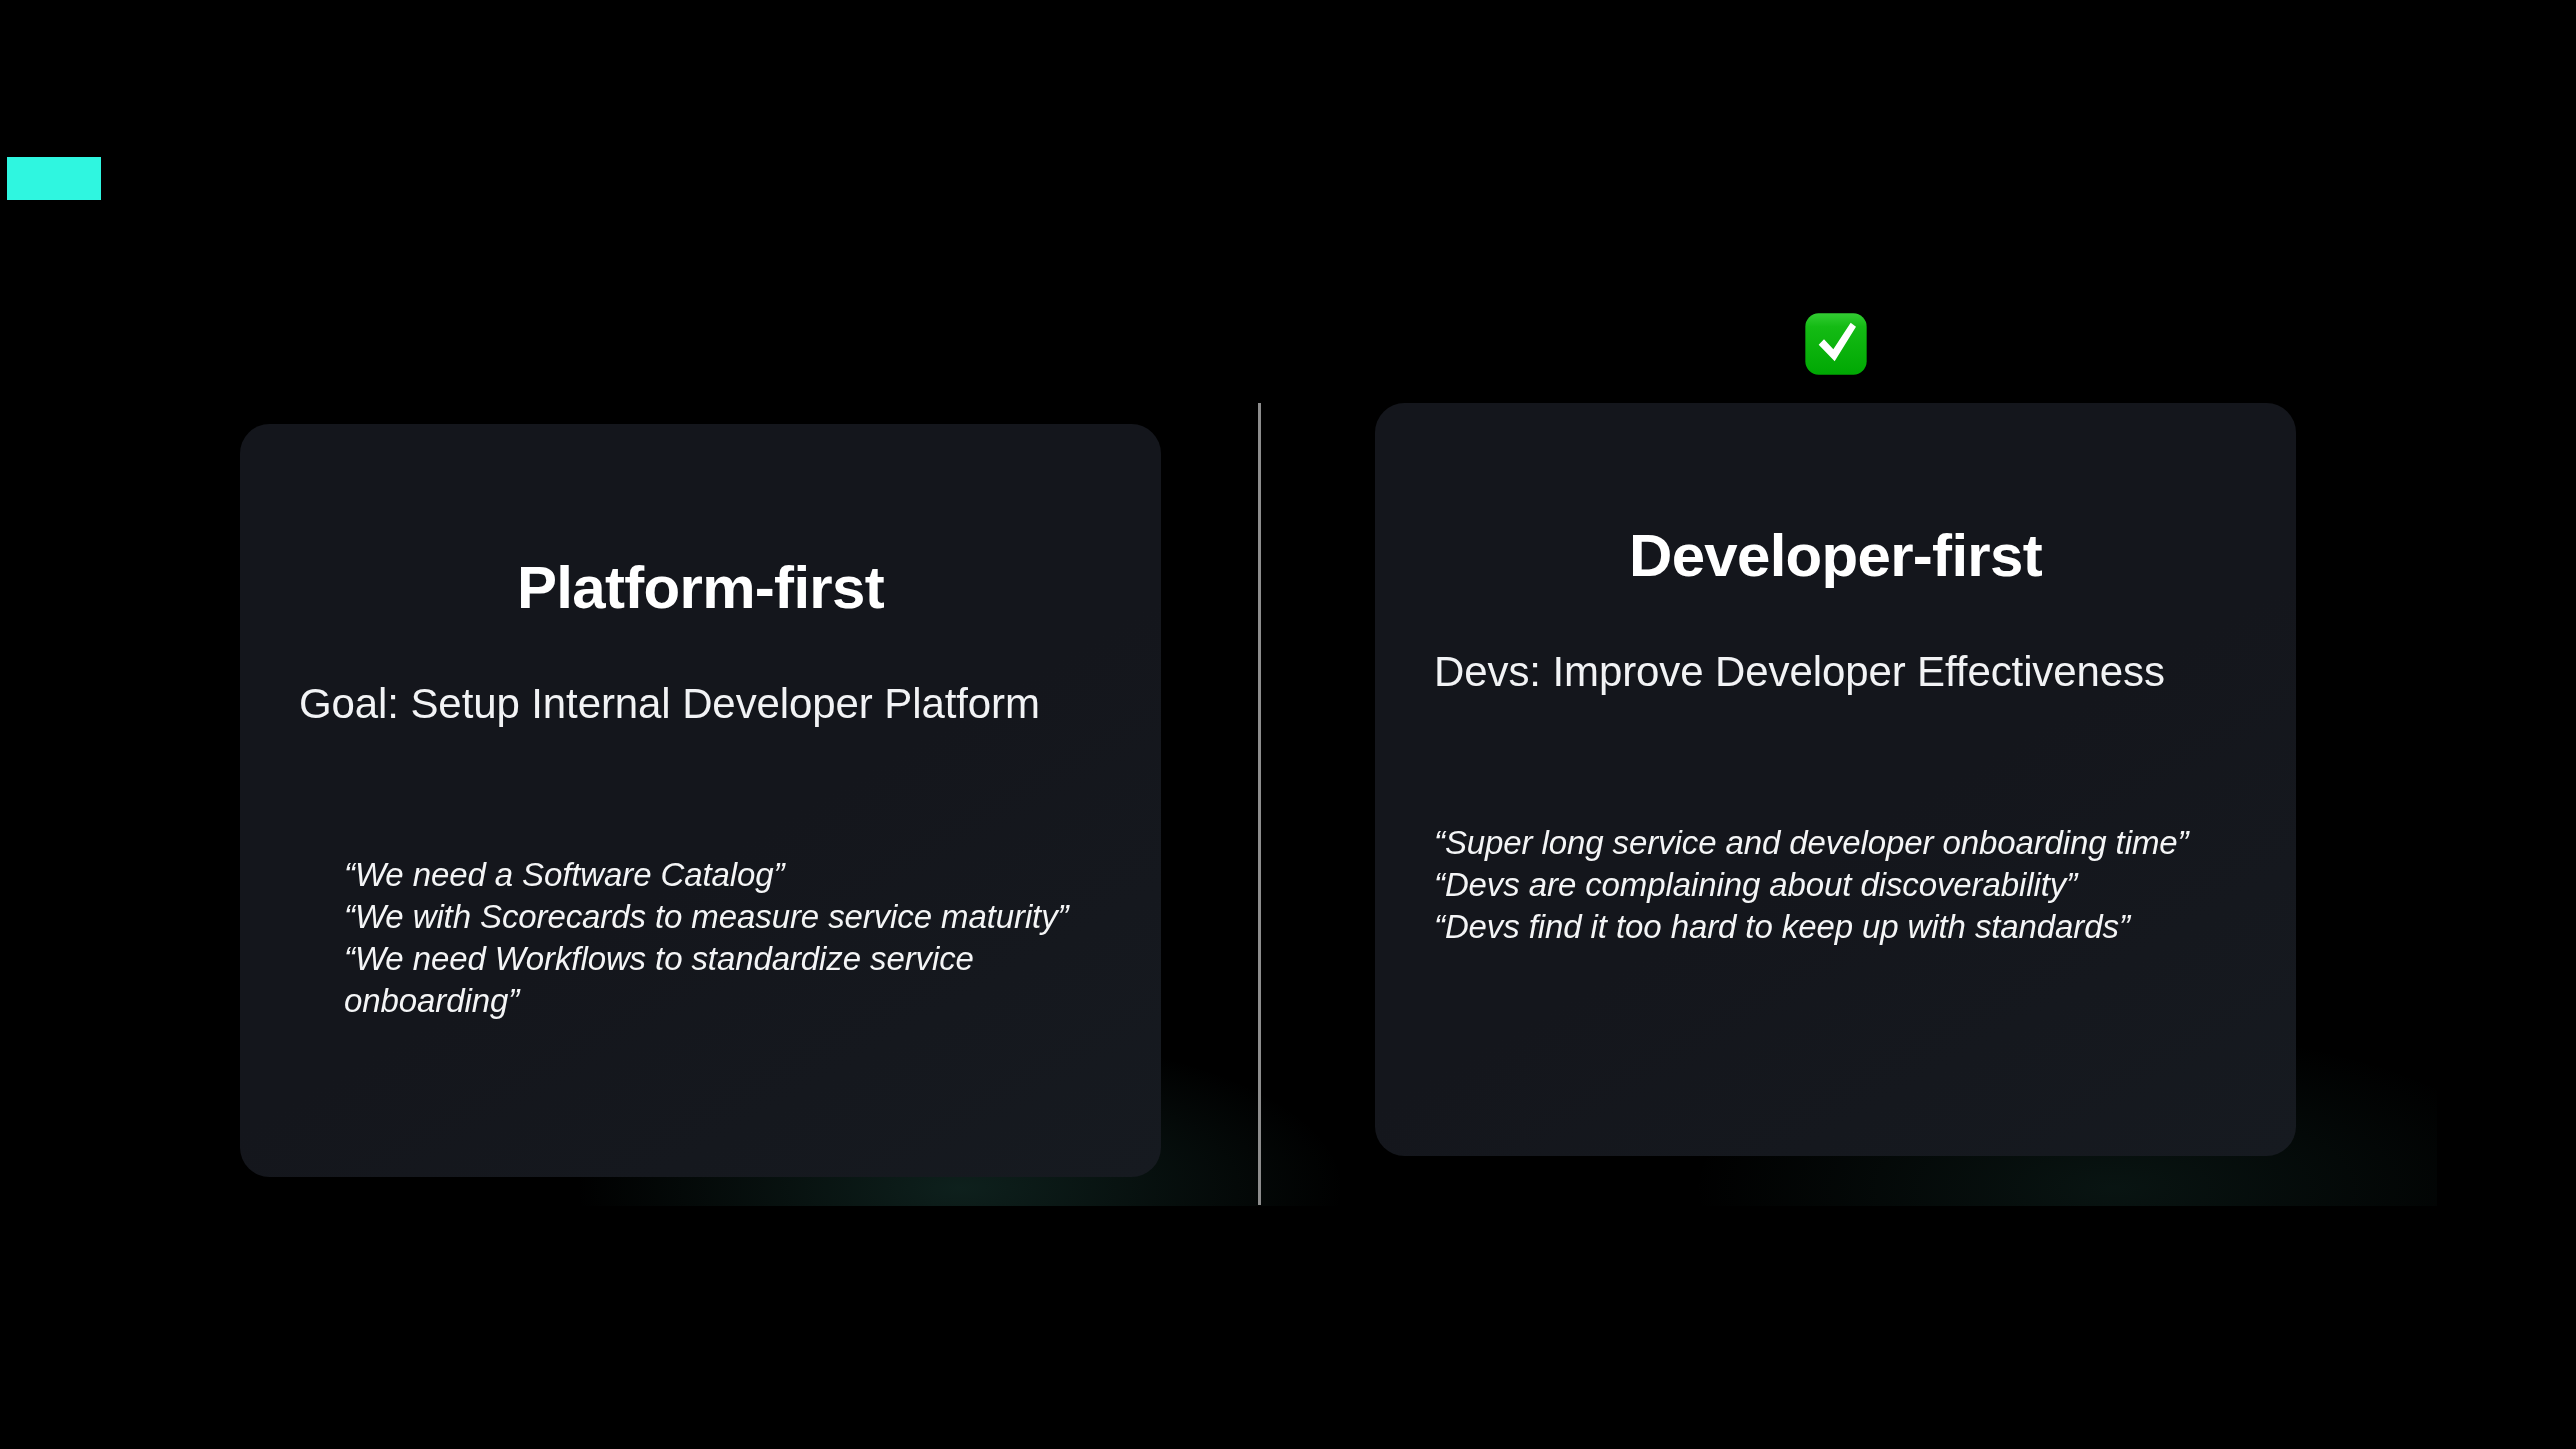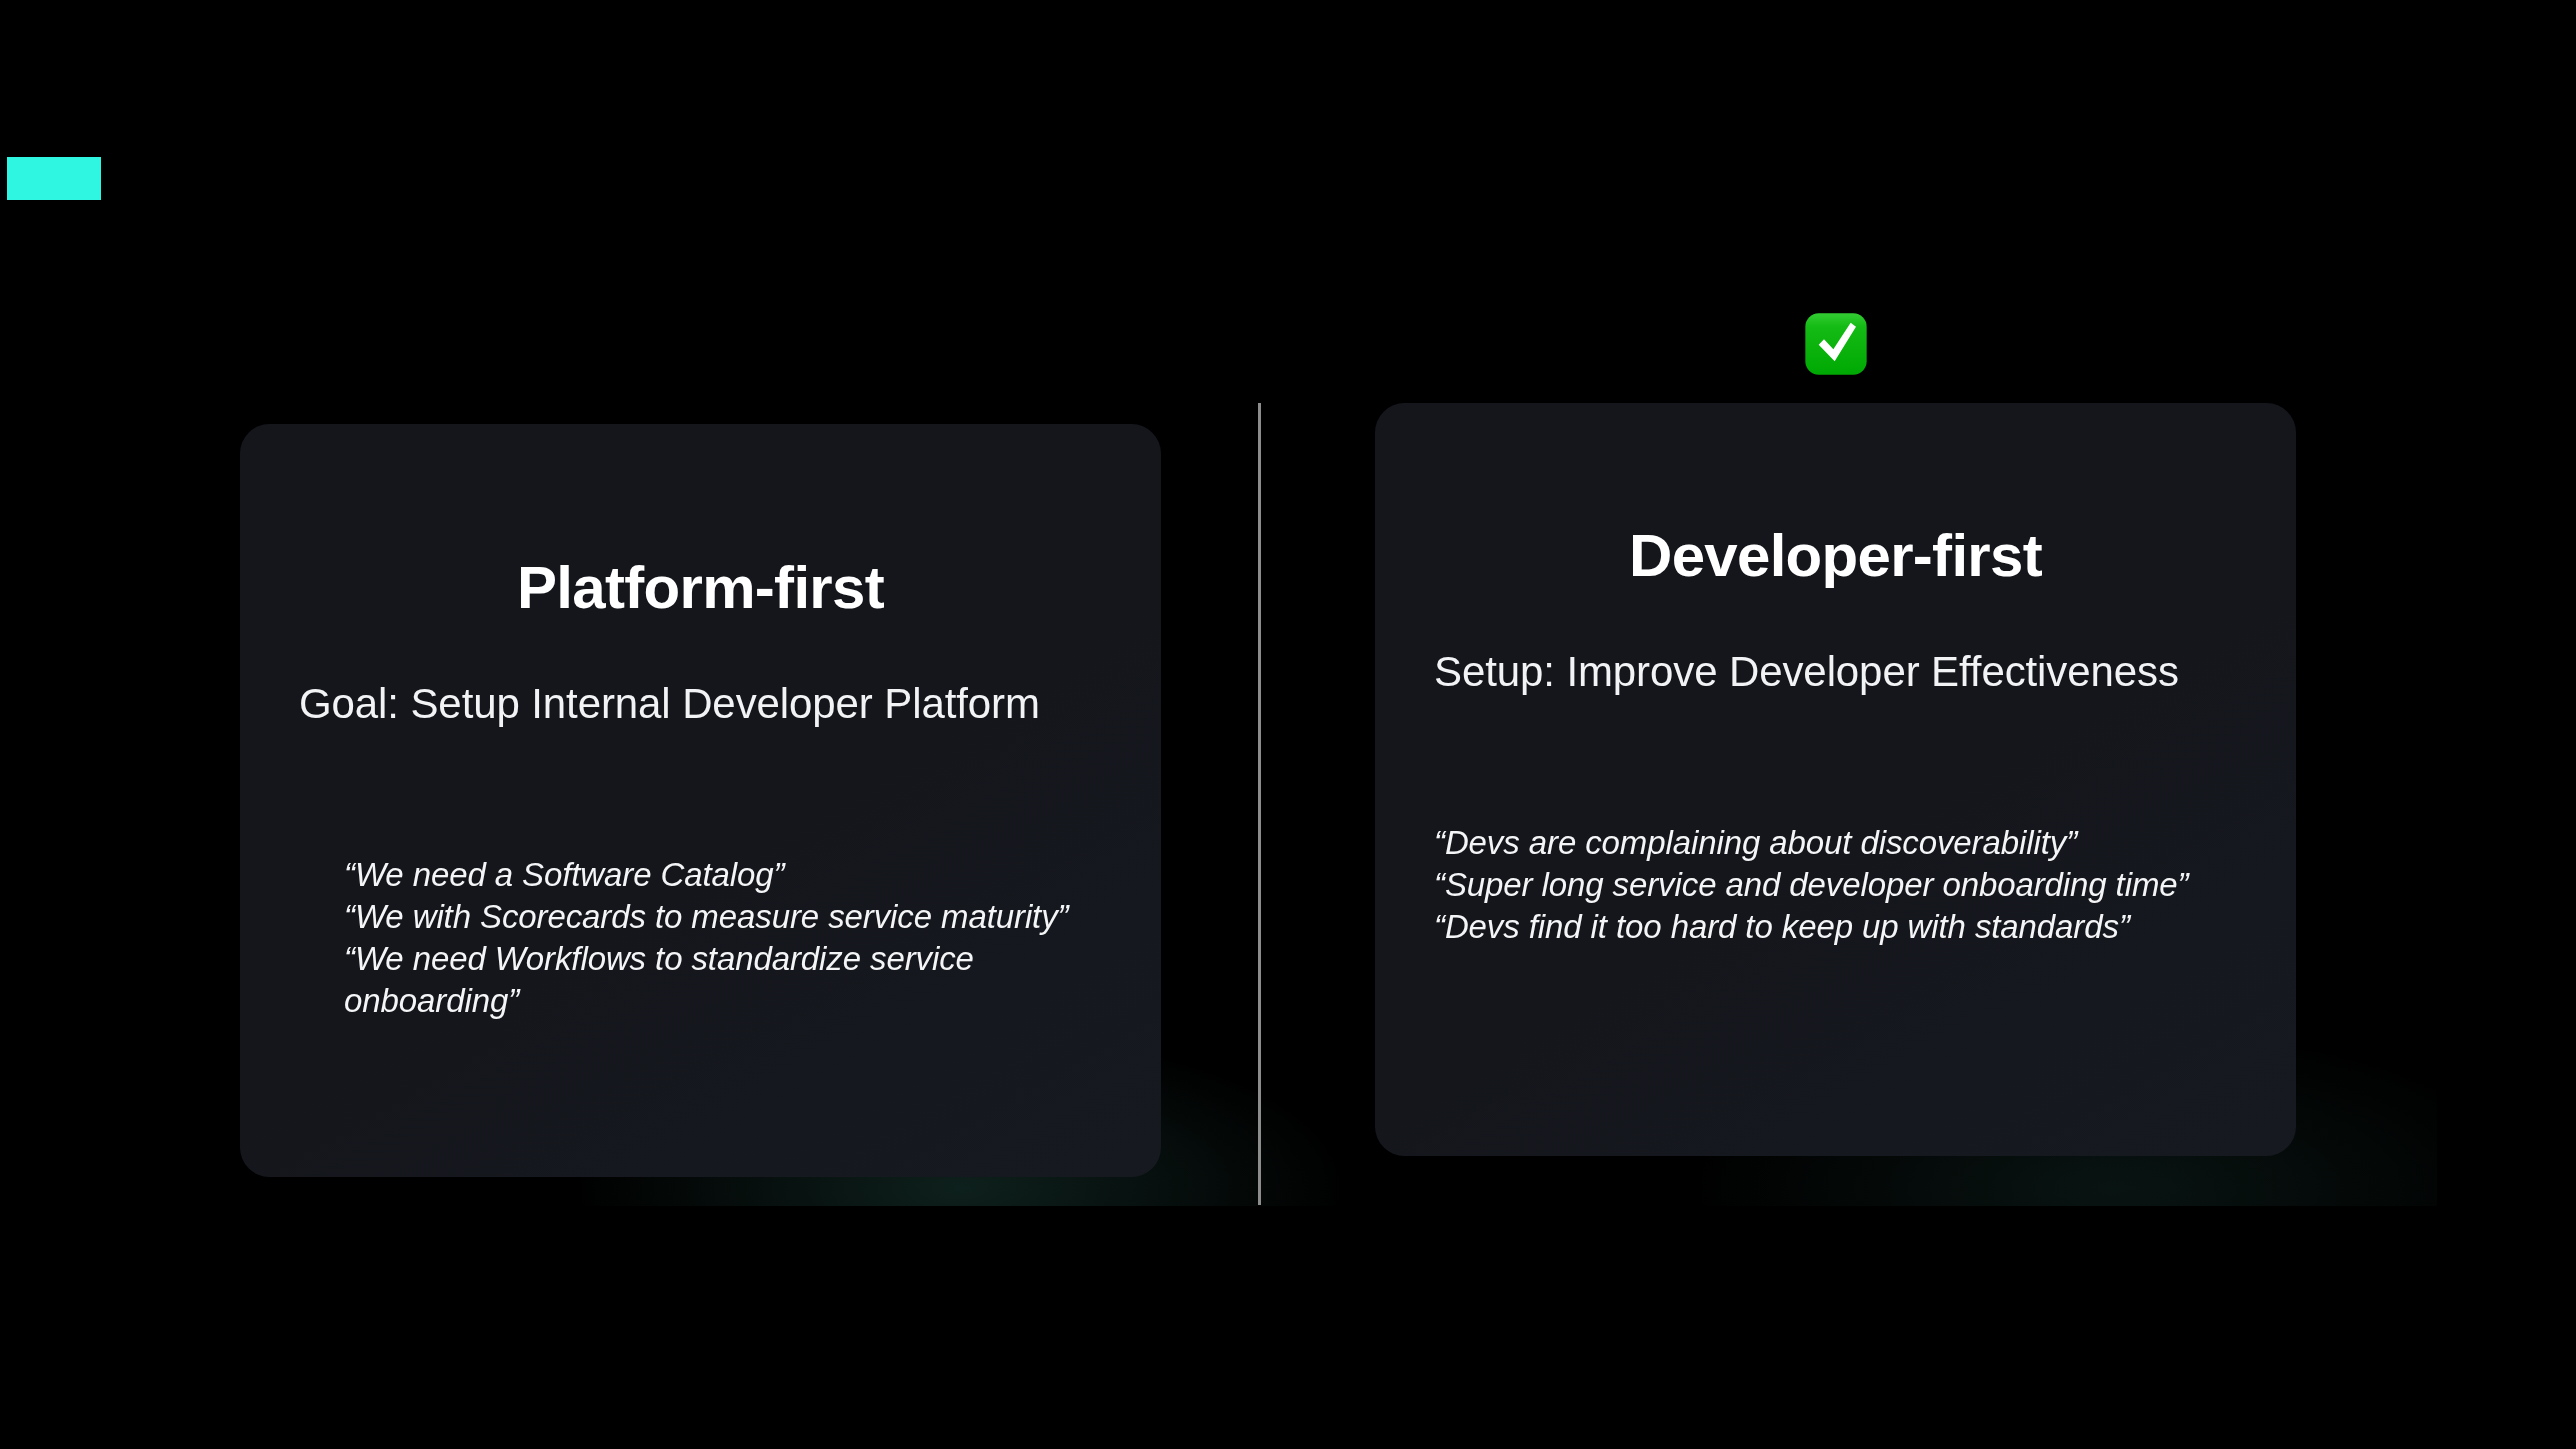--- a/index.html
+++ b/index.html
@@ -209,23 +209,23 @@
         <span class="quote-line">“We need a Software Catalog”</span>
         <span class="quote-line">“We with Scorecards to measure service maturity”</span>
         <span class="quote-line">“We need Workflows to standardize service onboarding”</span>
       </div>
     </div>
   </div>
 
   <div class="card" id="card-right">
     <div class="card-inner">
       <div class="card-title">Developer-first</div>
-      <div class="card-goal">Setup: Improve Developer Effectiveness</div>
+      <div class="card-goal">Devs: Improve Developer Effectiveness</div>
       <div class="card-quotes">
+        <span class="quote-line">“Super long service and developer onboarding time”</span>
         <span class="quote-line">“Devs are complaining about discoverability”</span>
-        <span class="quote-line">“Super long service and developer onboarding time”</span>
         <span class="quote-line">“Devs find it too hard to keep up with standards”</span>
       </div>
     </div>
   </div>
 
 </div>
 
 
 </body></html>

